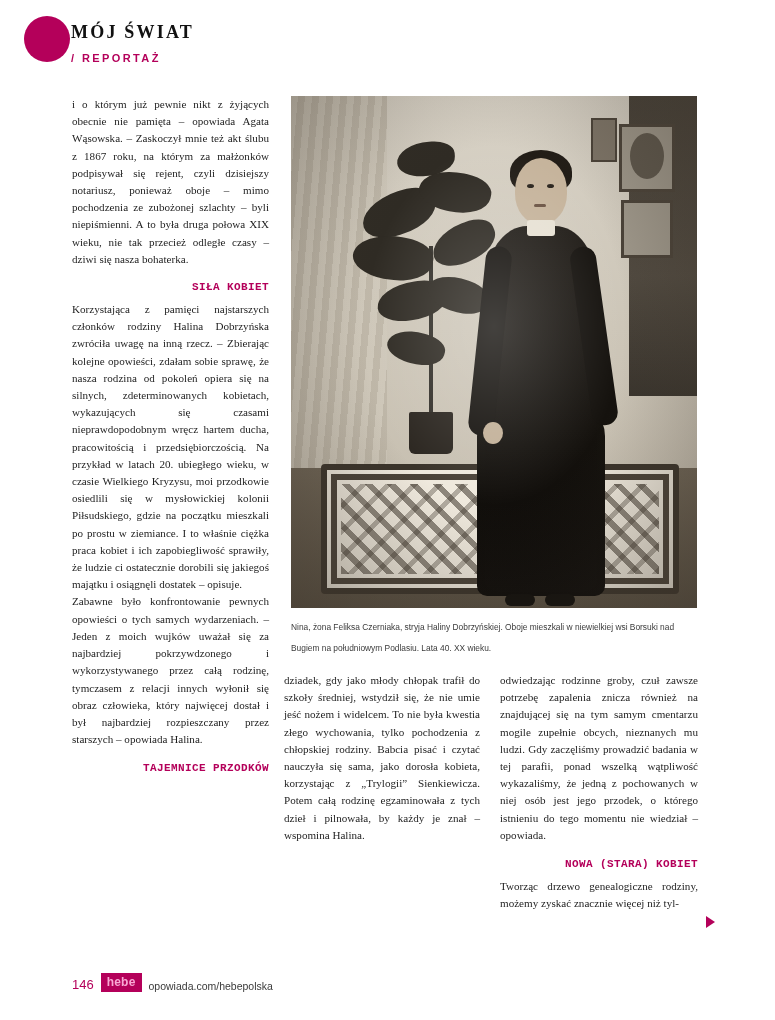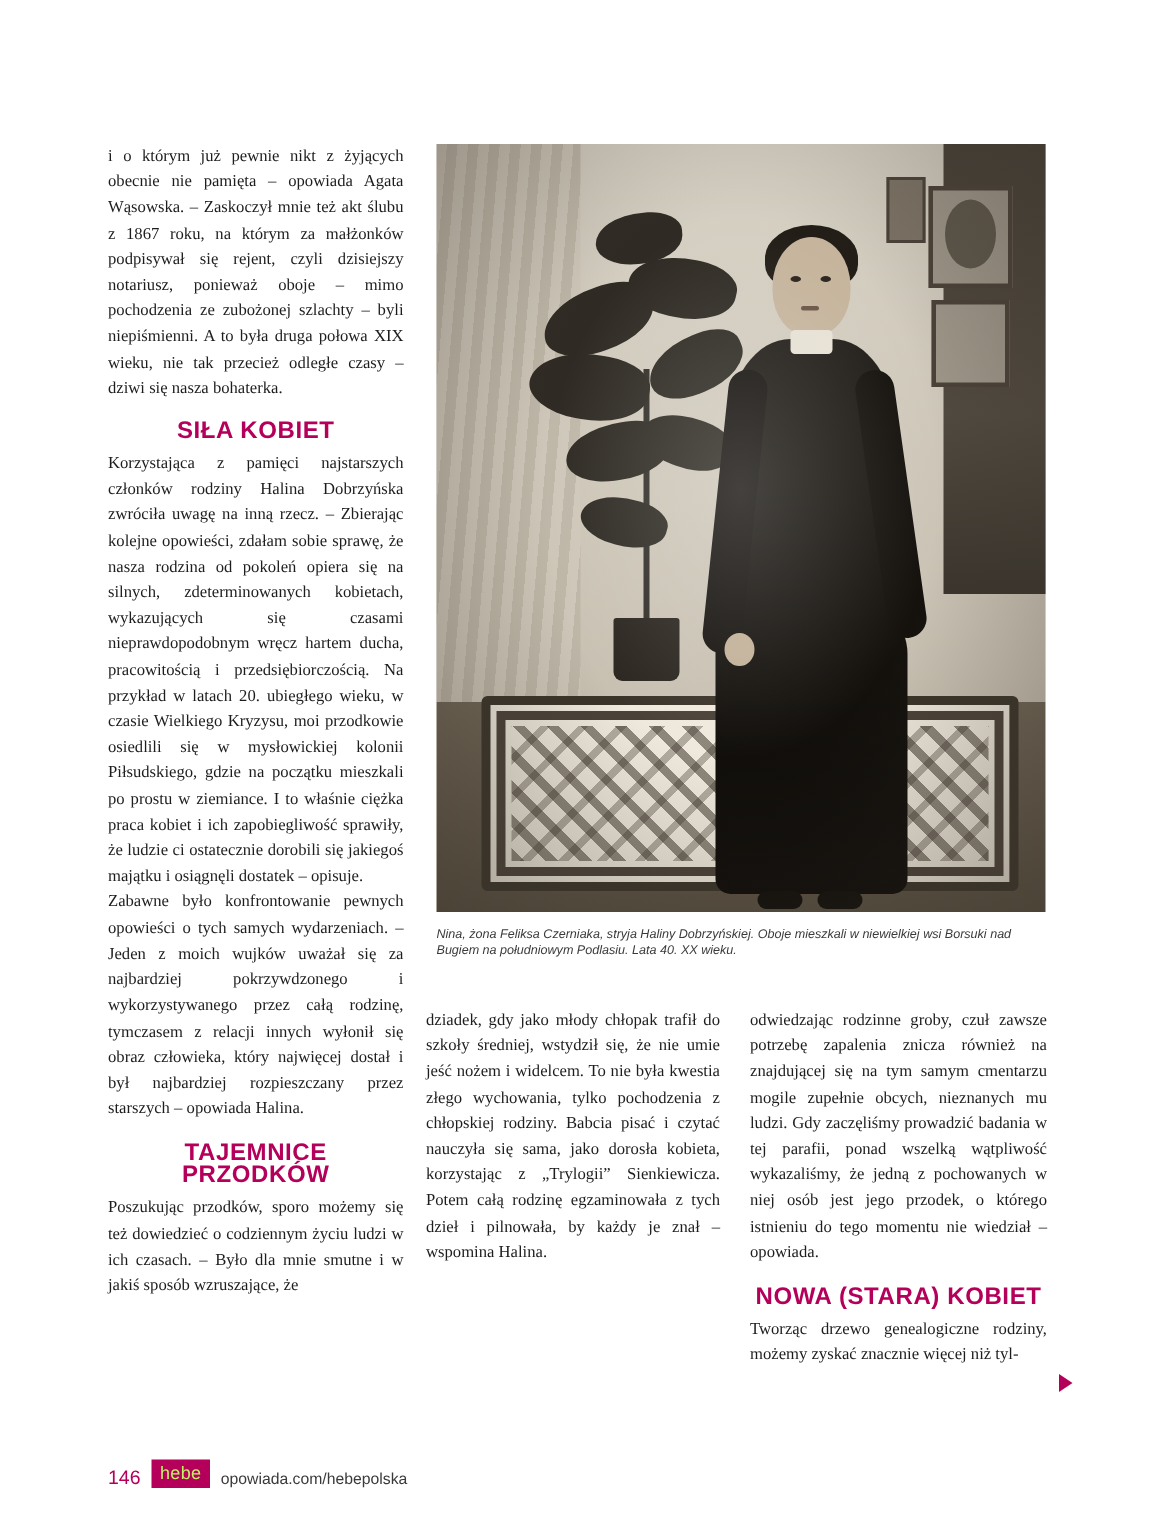--- a/index.html
+++ b/index.html
@@ -81,26 +81,26 @@
     top: 672px;
     width: 196px;
   }
   .col-3 {
     left: 500px;
     top: 672px;
     width: 198px;
   }
 
   .subhead {
-    font-family: Liberation Sans, sans-serif;
+    font-family: Liberation Mono, monospace;
     font-weight: 700;
-    font-size: 16px;
+    font-size: 11px;
     color: #b4005a;
     letter-spacing: 0.4px;
-    text-align: center;
+    text-align: right;
     margin: 13px 0 6px 0;
     line-height: 15px;
   }
   .subhead.first { margin-top: 12px; }
 
   
   .photo-wrap {
     position: absolute;
     left: 291px;
     top: 96px;
@@ -261,46 +261,45 @@
   .w-shoe.s1 { left: 28px; }
   .w-shoe.s2 { left: 68px; }
 
   .photo-caption {
     position: absolute;
     left: 291px;
     top: 617px;
     width: 400px;
     font-family: "Liberation Sans", sans-serif;
     font-size: 8.4px;
-    line-height: 11px;
+    line-height: 21px;
     color: #3b3b3b;
-    font-style: italic;
   }
 
   
   .footer {
     position: absolute;
     left: 72px;
     bottom: 28px;
     display: flex;
     align-items: flex-end;
     gap: 7px;
   }
   .page-num {
     font-family: "Liberation Sans", sans-serif;
     font-size: 13px;
     color: #b4005a;
     font-weight: 400;
   }
   .brand {
     background: #b4005a;
-    color: #bef264;
+    color: #f9a8d4;
     font-family: "Liberation Sans", sans-serif;
     font-size: 12px;
-    font-weight: 400;
+    font-weight: 700;
     padding: 2px 6px 3px 6px;
     letter-spacing: 0.2px;
   }
   .fb {
     font-family: "Liberation Sans", sans-serif;
     font-size: 10.5px;
     color: #3a3a3a;
   }
   .corner-arrow {
     position: absolute;
@@ -310,28 +309,32 @@
     border-top: 6px solid transparent;
     border-bottom: 6px solid transparent;
     border-left: 9px solid #b4005a;
   }
 </style>
 </head>
 <body>
 
 <div class="page">
 
+  <div class="header">
+    <div class="header-dot"></div>
+    <div class="header-title">MÓJ ŚWIAT</div>
+    <div class="header-sub">/ REPORTAŻ</div>
+  </div>
 
   <div class="col col-1">
     <p>i o którym już pewnie nikt z żyjących obecnie nie pamięta – opowiada Agata Wąsowska. – Zaskoczył mnie też akt ślubu z 1867 roku, na którym za małżonków podpisywał się rejent, czyli dzisiejszy notariusz, ponieważ oboje – mimo pochodzenia ze zubożonej szlachty – byli niepiśmienni. A to była druga połowa XIX wieku, nie tak przecież odległe czasy – dziwi się nasza bohaterka.</p>
     <div class="subhead first">SIŁA KOBIET</div>
     <p>Korzystająca z pamięci najstarszych członków rodziny Halina Dobrzyńska zwróciła uwagę na inną rzecz. – Zbierając kolejne opowieści, zdałam sobie sprawę, że nasza rodzina od pokoleń opiera się na silnych, zdeterminowanych kobietach, wykazujących się czasami nieprawdopodobnym wręcz hartem ducha, pracowitością i przedsiębiorczością. Na przykład w latach 20. ubiegłego wieku, w czasie Wielkiego Kryzysu, moi przodkowie osiedlili się w mysłowickiej kolonii Piłsudskiego, gdzie na początku mieszkali po prostu w ziemiance. I to właśnie ciężka praca kobiet i ich zapobiegliwość sprawiły, że ludzie ci ostatecznie dorobili się jakiegoś majątku i osiągnęli dostatek – opisuje.</p>
     <p>Zabawne było konfrontowanie pewnych opowieści o tych samych wydarzeniach. – Jeden z moich wujków uważał się za najbardziej pokrzywdzonego i wykorzystywanego przez całą rodzinę, tymczasem z relacji innych wyłonił się obraz człowieka, który najwięcej dostał i był najbardziej rozpieszczany przez starszych – opowiada Halina.</p>
     <div class="subhead">TAJEMNICE PRZODKÓW</div>
-    <p>Poszukując przodków, sporo możemy się też dowiedzieć o codziennym życiu ludzi w ich czasach. – Było dla mnie smutne i w jakiś sposób wzruszające, że</p>
   </div>
 
   <div class="photo-wrap">
     <div class="photo">
       <div class="ph-wall"></div>
       <div class="ph-curtain"></div>
       <div class="ph-darkpanel"></div>
       <div class="ph-frame f3"></div>
       <div class="ph-frame f1">
         <div class="ph-oval" style="left:8px;top:6px;width:34px;height:46px;"></div>

